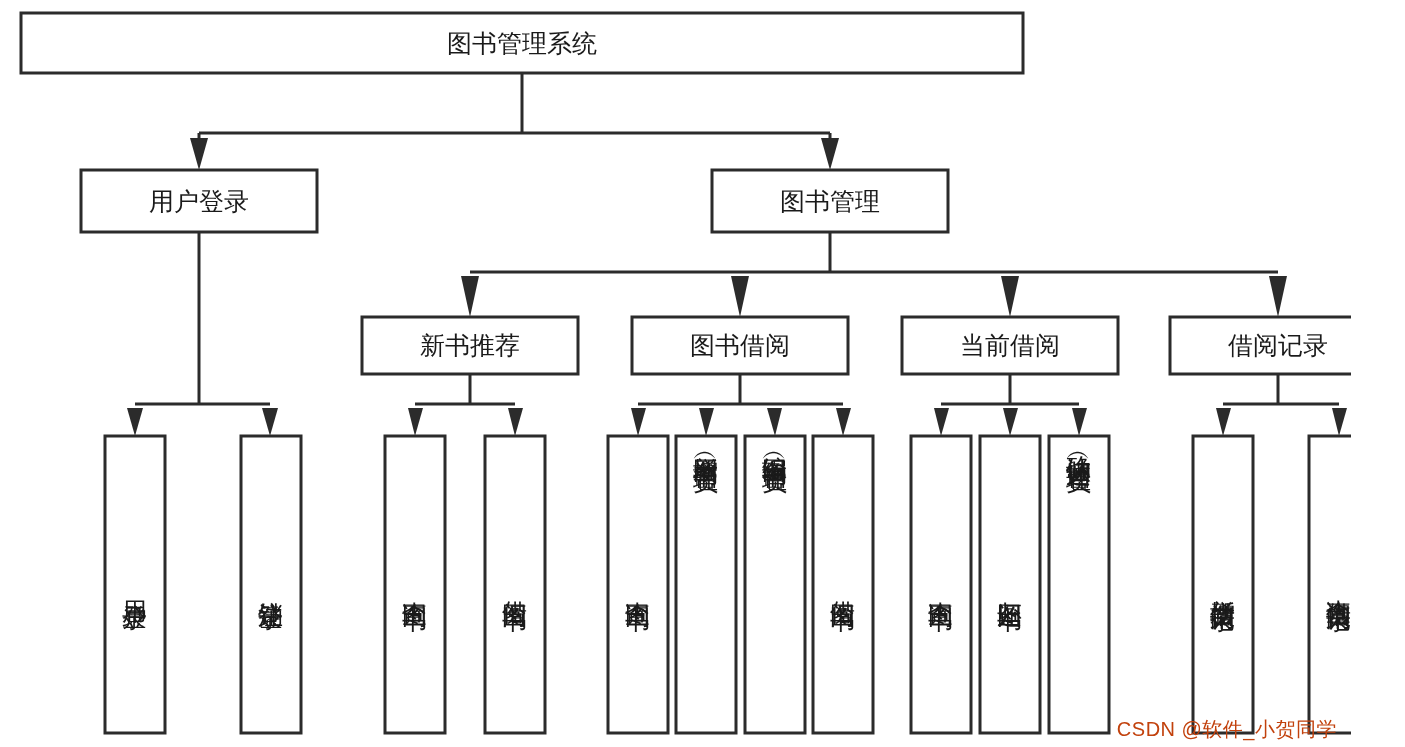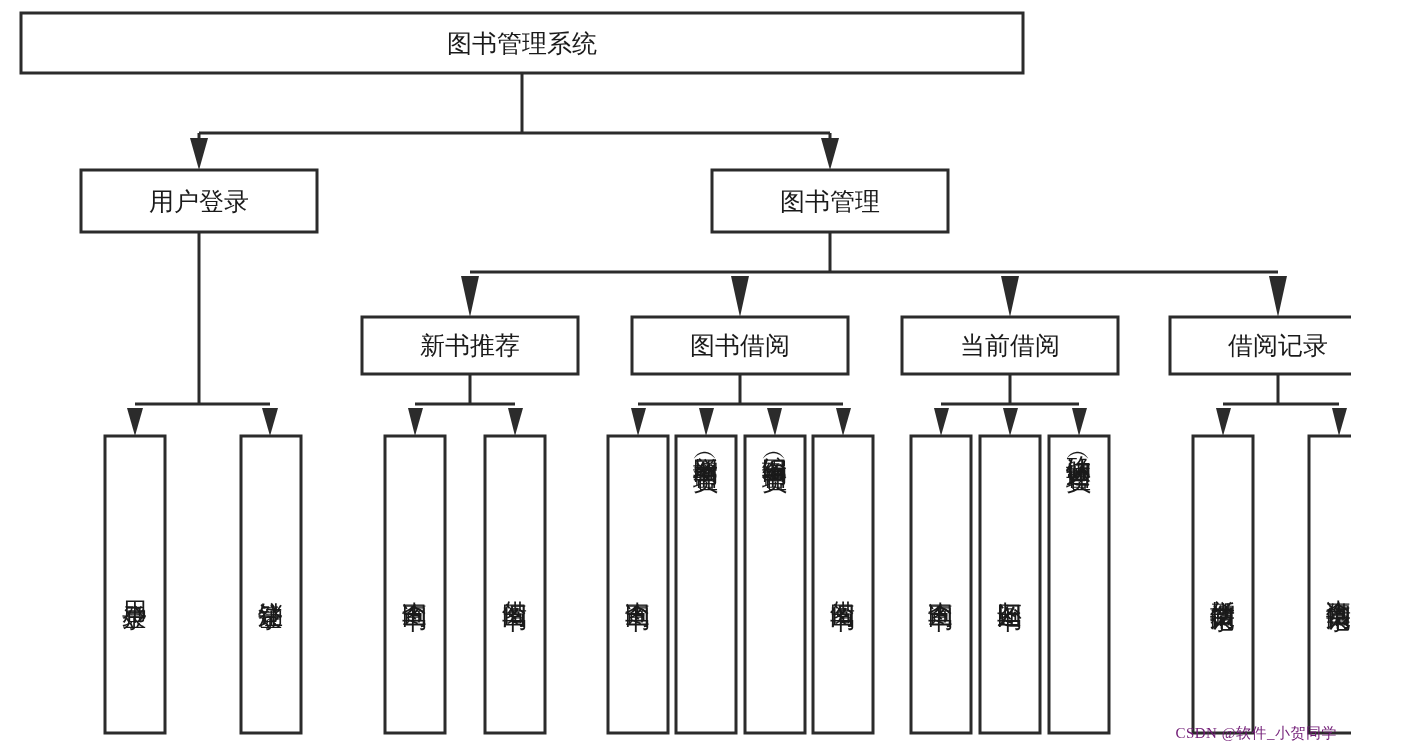--- a/index.html
+++ b/index.html
@@ -67,23 +67,23 @@
     font-size: 25px;
     line-height: 1.12;
     color: #1a1a1a;
     letter-spacing: 2px;
     white-space: nowrap;
   }
   .watermark {
     position: absolute;
     right: 14px;
     bottom: 4px;
-    font-family: Liberation Serif, serif;
-    font-size: 15px;
-    color: #701a75;
+    font-family: Liberation Sans, sans-serif;
+    font-size: 20px;
+    color: #c2410c;
     white-space: nowrap;
     letter-spacing: 0.5px;
   }
 </style>
 </head>
 <body>
 
 <div id="diagram-root">
 
   <svg class="diagram-canvas" viewBox="0 0 1405 747" xmlns="http://www.w3.org/2000/svg">

